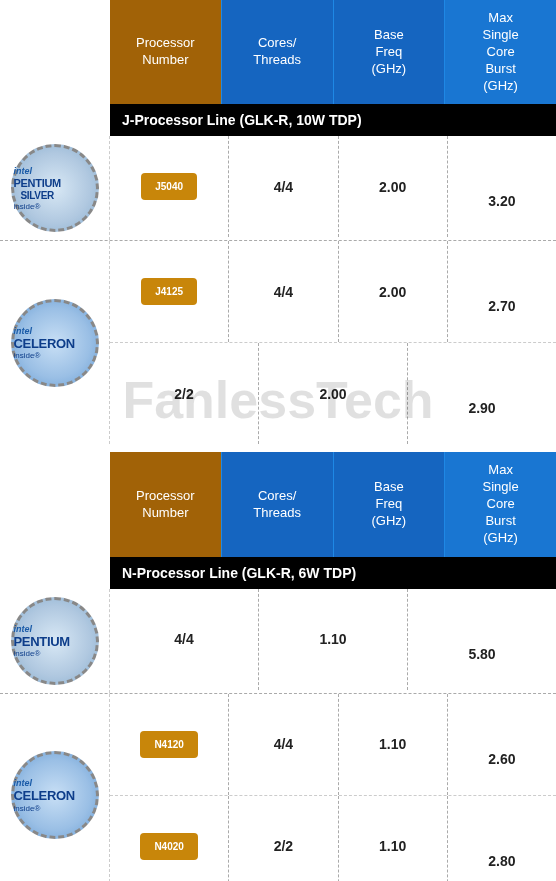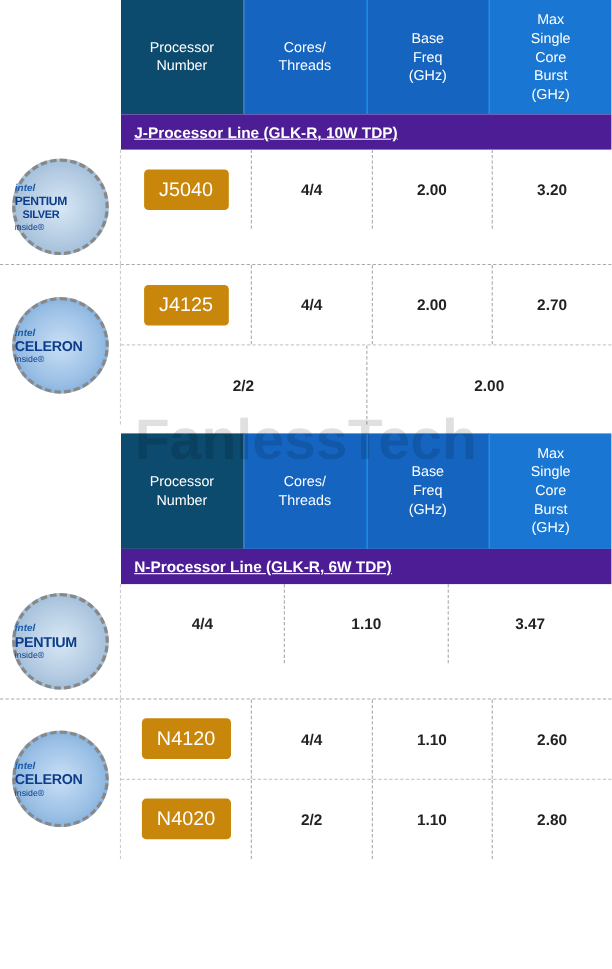--- a/index.html
+++ b/index.html
@@ -42,44 +42,43 @@
       font-size: 13px;
       font-weight: normal;
       padding: 10px 4px;
       display: flex;
       align-items: center;
       justify-content: center;
       border-right: 1px solid #1e88e5;
       line-height: 1.3;
     }
     .header-col:first-child {
-      background: #0c4a6e;
+      background: #a16207;
     }
     .header-col:last-child {
       border-right: none;
       background: #1976d2;
     }
 
     
     .section-label-row {
       display: flex;
       align-items: center;
     }
     .section-label-logo {
       width: 110px;
       flex-shrink: 0;
     }
     .section-label {
       flex: 1;
-      background: #4c1d95;
+      background: #000000;
       color: #fff;
       font-size: 14px;
       font-weight: bold;
       padding: 8px 12px;
-      text-decoration: underline;
     }
 
     
     .intel-badge {
       width: 88px;
       height: 88px;
       border-radius: 50%;
       border: 3px dashed #888;
       display: flex;
       flex-direction: column;
@@ -121,41 +120,42 @@
       display: flex;
       align-items: center;
       justify-content: center;
       padding: 12px 4px;
       border-right: 1px dashed #aaa;
     }
 
     .proc-badge {
       background: #c8860a;
       color: #fff;
-      font-size: 18px;
-      font-weight: normal;
+      font-size: 10px;
+      font-weight: bold;
       padding: 8px 14px;
       border-radius: 4px;
       text-align: center;
     }
 
     .data-col {
       flex: 1;
       display: flex;
       align-items: center;
       justify-content: center;
       padding: 28px 4px;
       font-size: 14px;
       font-weight: bold;
       color: #222;
       border-right: 1px dashed #aaa;
       text-align: center;
     }
     .data-col:last-child {
       border-right: none;
+      margin-top: 29px;
     }
 
     
     .row-group {
       display: flex;
       border-bottom: 1px dashed #aaa;
     }
     .row-group:last-child {
       border-bottom: none;
     }
@@ -248,20 +248,21 @@
         <div class="proc-col">
           <div class="proc-badge">J4125</div>
         </div>
         <div class="data-col">4/4</div>
         <div class="data-col">2.00</div>
         <div class="data-col">2.70</div>
       </div>
       <div class="sub-row">
         <div class="data-col">2/2</div>
         <div class="data-col">2.00</div>
+        <div class="data-col">2.90</div>
       </div>
     </div>
   </div>
 </div>
 
 <div class="watermark" style="top: 370px;">FanlessTech</div>
 
 <div class="table-section" style="margin-top: 8px;">
 
   <div class="header-row">
@@ -284,21 +285,21 @@
       <div class="intel-badge silver">
         <span class="intel-text">intel</span>
         <span class="brand-text" style="font-size:13px;">PENTIUM</span>
         <span class="brand-sub">inside®</span>
       </div>
     </div>
     <div class="rows-side">
       <div class="sub-row">
         <div class="data-col">4/4</div>
         <div class="data-col">1.10</div>
-        <div class="data-col">3.47</div>
+        <div class="data-col">5.80</div>
       </div>
     </div>
   </div>
 
   <div class="row-group">
     <div class="logo-side">
       <div class="intel-badge celeron">
         <span class="intel-text">intel</span>
         <span class="brand-text" style="font-size:13px;">CELERON</span>
         <span class="brand-sub">inside®</span>

